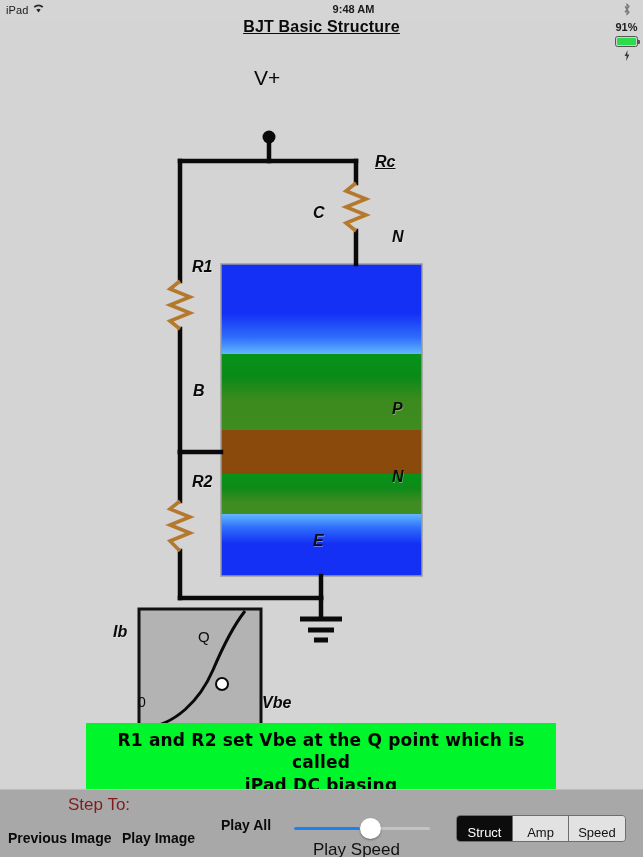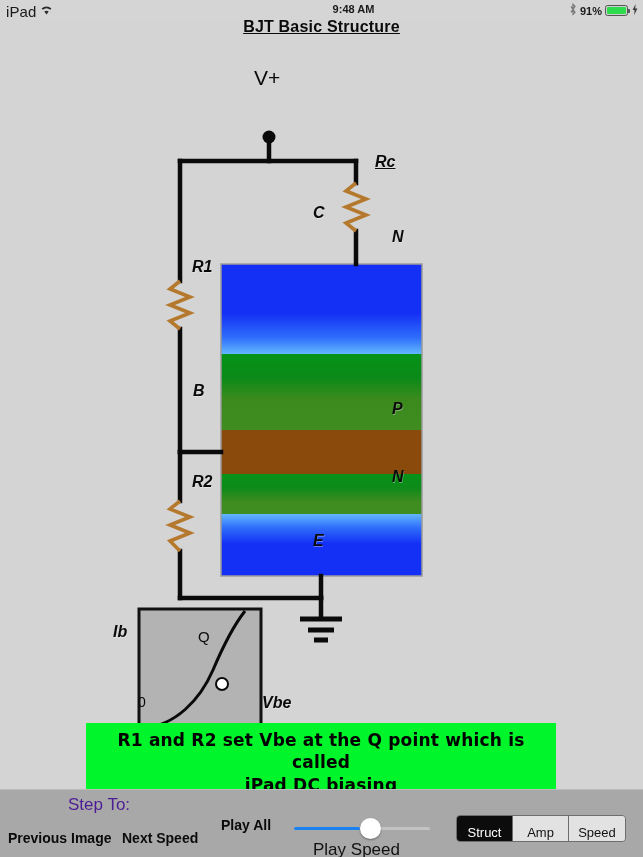--- a/index.html
+++ b/index.html
@@ -33,37 +33,38 @@
     font-size: 11px;
     color: #1a1a1a;
   }
   .sb-left {
     position: absolute;
     left: 6px; top: 3px;
     display: flex;
     align-items: center;
     gap: 4px;
   }
-  .sb-device { font-size: 15px; letter-spacing: 0.1px; }
+  .sb-device { font-size: 11px; letter-spacing: 0.1px; }
   .wifi-ico { display:block; }
   .sb-center {
     position: absolute;
     left: 0; top: 3px;
     width: 643px;
     text-align: center;
     font-size: 11px;
     font-weight: bold;
     padding-left: 32px;
   }
   .sb-right {
     position: absolute;
     right: 5px; top: 3px;
     display: flex;
     align-items: center;
     gap: 3px;
+    flex-direction: column;
   }
   .bt-ico { display:block; }
   .sb-batpct { font-size: 11px; font-weight: bold; }
   .battery {
     position: relative;
     width: 23px; height: 11px;
     border: 1px solid #555;
     border-radius: 2.5px;
     box-sizing: border-box;
     background: #cfcfcf;
@@ -164,21 +165,21 @@
     left: 0; top: 789px;
     width: 643px;
     height: 68px;
     background: #a8a8a8;
     border-top: 1px solid #bcbcbc;
   }
   .tb-step {
     position: absolute;
     left: 68px; top: 5px;
     font-size: 17px;
-    color: #4c1d95;
+    color: #7f1d1d;
   }
   .tb-prev {
     position: absolute;
     left: 8px; top: 40px;
     font-size: 14px;
     font-weight: bold;
     color: #0a0a0a;
   }
   .tb-next {
     position: absolute;
@@ -418,21 +419,21 @@
   <div class="caption">
     <span>R1 and R2 set Vbe at the Q point which is called</span>
     <br>
     <span>iPad DC biasing</span>
   </div>
 
   <div class="toolbar">
     <span class="tb-step">Step To:</span>
 
     <span class="tb-prev">Previous Image</span>
-    <span class="tb-next">Next Speed</span>
+    <span class="tb-next">Play Image</span>
     <span class="tb-playall">Play All</span>
 
     <div class="slider">
       <div class="track-bg"></div>
       <div class="track-fill" id="slider-fill" style="width: 65.66px;"></div>
       <div class="thumb" id="slider-thumb" style="left: 65.66px;"></div>
     </div>
     <span class="tb-speed">Play Speed</span>
 
     <div class="segmented">

